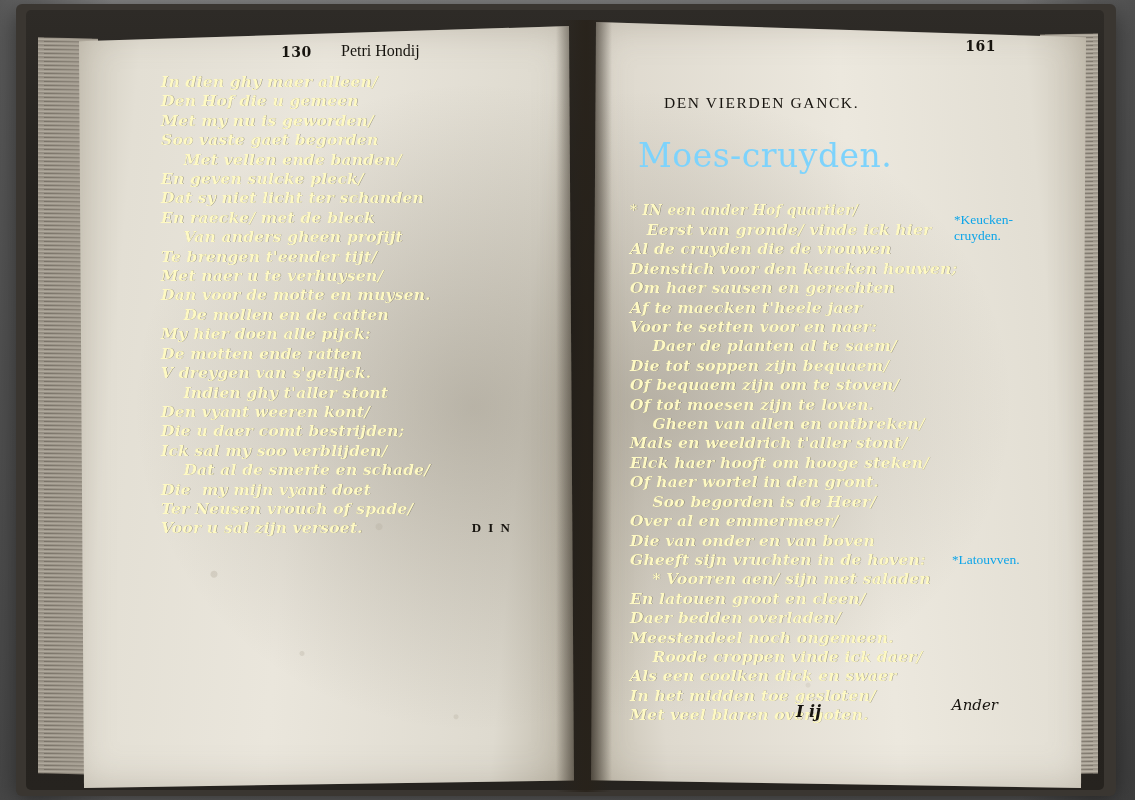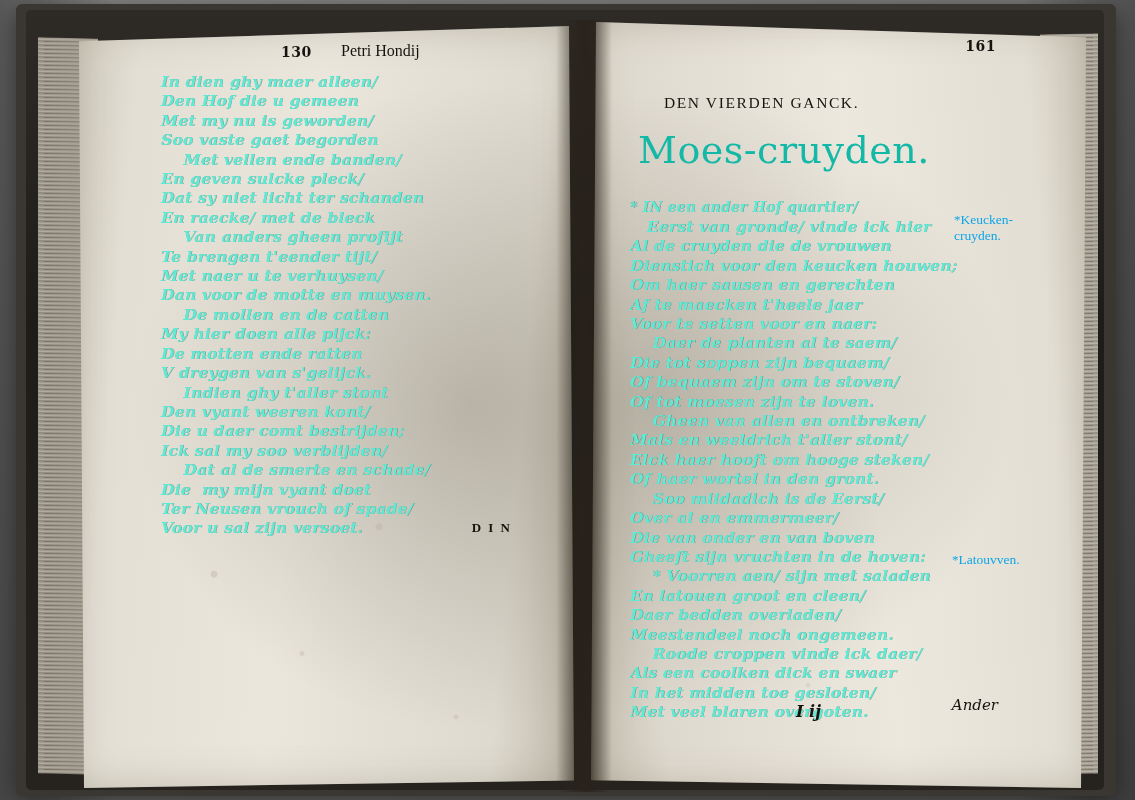--- a/index.html
+++ b/index.html
@@ -136,45 +136,45 @@
   }
   .folio-right { position: absolute; right: 40px; top: 2px; }
 
   .gothic {
     font-family: "DejaVu Serif", serif;
     font-size: 15.5px;
     line-height: 19.4px;
     letter-spacing: 0.2px;
     font-weight: 600;
     font-style: italic;
-    color: #5eead4;
+    color: #fef9c3;
     text-shadow: 0.4px 0.3px 0 rgba(20,16,10,0.45);
   }
 
   .poem-left { margin-top: 6px; margin-left: 25px; }
   .poem-right { margin-top: 4px; margin-left: 14px; }
 
   .line { white-space: pre; }
 
   .section-head {
     margin-top: 34px;
     margin-left: 48px;
     font-family: "Liberation Serif", serif;
     font-size: 15.5px;
     letter-spacing: 1.6px;
     font-variant: small-caps;
     text-transform: uppercase;
   }
   .title-main {
-    margin-top: 16px;
+    margin-top: 24px;
     margin-left: 22px;
     font-family: "DejaVu Serif", serif;
-    font-size: 38px;
+    font-size: 33px;
     letter-spacing: 0.5px;
-    color: #14b8a6;
+    color: #7dd3fc;
   }
 
   .marginal {
     position: absolute;
     font-family: "Liberation Serif", serif;
     font-size: 13.5px;
     line-height: 16px;
     color: #0ea5e9;
     text-align: left;
     width: 90px;
@@ -281,21 +281,21 @@
         <div class="line">Af te maecken t'heele jaer</div>
         <div class="line">Voor te setten voor en naer:</div>
         <div class="line">    Daer de planten al te saem/</div>
         <div class="line">Die tot soppen zijn bequaem/</div>
         <div class="line">Of bequaem zijn om te stoven/</div>
         <div class="line">Of tot moesen zijn te loven.</div>
         <div class="line">    Gheen van allen en ontbreken/</div>
         <div class="line">Mals en weeldrich t'aller stont/</div>
         <div class="line">Elck haer hooft om hooge steken/</div>
         <div class="line">Of haer wortel in den gront.</div>
-        <div class="line">    Soo mildadich is de Eerst/</div>
+        <div class="line">    Soo begorden is de Heer/</div>
         <div class="line">Over al en emmermeer/</div>
         <div class="line">Die van onder en van boven</div>
         <div class="line">Gheeft sijn vruchten in de hoven:</div>
         <div class="line">    * Voorren aen/ sijn met saladen</div>
         <div class="line">En latouen groot en cleen/</div>
         <div class="line">Daer bedden overladen/</div>
         <div class="line">Meestendeel noch ongemeen.</div>
         <div class="line">    Roode croppen vinde ick daer/</div>
         <div class="line">Als een coolken dick en swaer</div>
         <div class="line">In het midden toe gesloten/</div>

